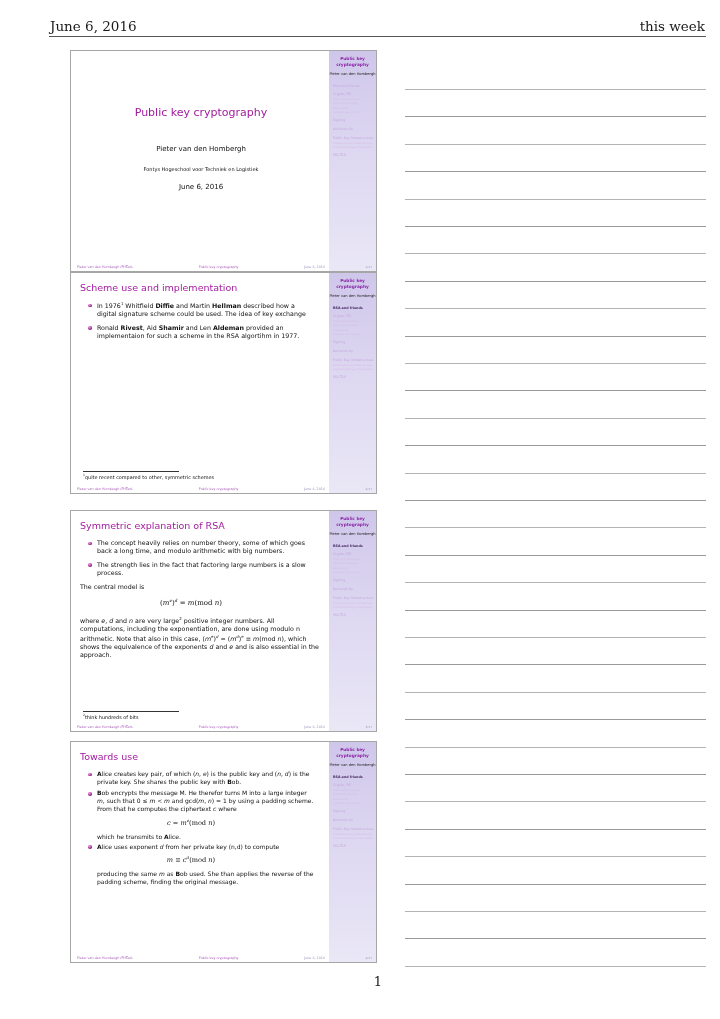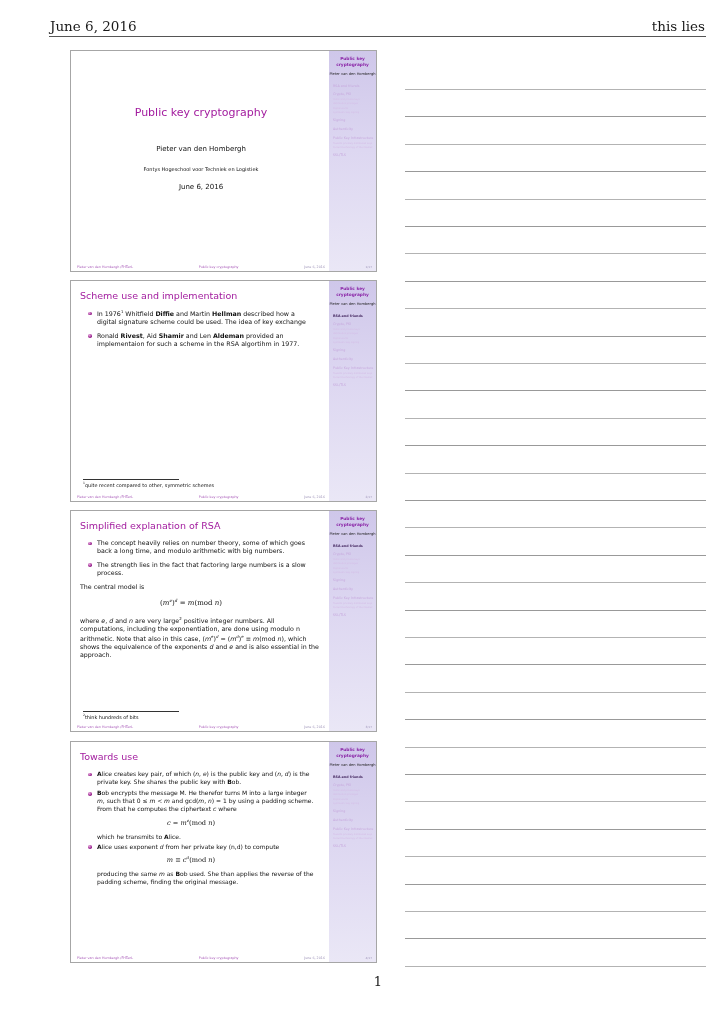--- a/index.html
+++ b/index.html
@@ -14,21 +14,21 @@
                font-size:13.5px; color:#1a1a1a; }
   .hdr-rule { position:absolute; left:49px; top:36px; width:657px; height:0;
               border-top:1.6px solid #555; }
 
   .page-num { position:absolute; left:0; top:974px; width:756px; text-align:center;
               font-family:"DejaVu Serif", serif; font-size:13px; color:#1a1a1a; }
 
   
   .slide { position:absolute; left:70px; width:307px; height:222px; background:#fff;
            border:1px solid #a6a6a6; }
-  #slide-1 { top:50px; } #slide-2 { top:280px; } #slide-3 { top:510px; } #slide-4 { top:741px; }
+  #slide-1 { top:50px; } #slide-2 { top:272px; } #slide-3 { top:510px; } #slide-4 { top:741px; }
 
   .scontent { position:absolute; left:0; top:0; width:260px; height:100%; }
 
   
   .sbar { position:absolute; right:0; top:0; width:47px; height:100%;
           background:linear-gradient(180deg,#cfc7ea 0%,#ddd7f1 45%,#eae7f6 100%);
           overflow:hidden; }
   .sb-title { margin-top:5px; text-align:center; font-size:4.3px; line-height:1.35;
               font-weight:bold; color:#8b27a8; }
   .sb-author { margin-top:4px; text-align:center; font-size:3.6px; color:#222;
@@ -74,21 +74,21 @@
   
   .note-line { position:absolute; left:405px; width:301px; height:0; border-top:1px solid #999; }
   .note-line.lt { border-top-color:#b3b3b3; }
 </style>
 </head>
 <body>
 
 <div id="page">
 
   <div class="hdr-date">June 6, 2016</div>
-  <div class="hdr-right">this lies</div>
+  <div class="hdr-right">this week</div>
   <div class="hdr-rule"></div>
 
   <div class="slide" id="slide-1">
     <div class="scontent">
       <div class="t-title">Public key cryptography</div>
       <div class="t-author">Pieter van den Hombergh</div>
       <div class="t-inst">Fontys Hogeschool voor Techniek en Logistiek</div>
       <div class="t-date">June 6, 2016</div>
       <div class="sfoot">
         <span class="sf-a">Pieter van den Hombergh /FHTenL</span>
@@ -150,21 +150,21 @@
           <li class="nl2">Towards privately distributed keys</li>
           <li class="nl2">Current technology of the internet</li>
           <li class="nl1">SSL/TLS</li>
         </ul>
       <div class="sb-page">2/17</div>
     </div>
   </div>
 
   <div class="slide" id="slide-3">
     <div class="scontent">
-      <div class="shead">Simplified explanation of RSA</div>
+      <div class="shead">Symmetric explanation of RSA</div>
       <ul class="bullets">
         <li><span>The concept heavily relies on number theory, some of which goes back a long time, and modulo arithmetic with big numbers.</span></li>
         <li><span>The strength lies in the fact that factoring large numbers is a slow process.</span></li>
       </ul>
       <div class="lead">The central model is</div>
       <div class="eq"><span>(</span><span style="font-style: italic;">m</span><sup style="font-style: italic;">e</sup><span>)</span><sup style="font-style: italic;">d</sup><span> = </span><span style="font-style: italic;">m</span><span>(mod </span><span style="font-style: italic;">n</span><span>)</span></div>
       <div class="para"><span>where </span><span style="font-style: italic;">e</span><span>, </span><span style="font-style: italic;">d</span><span> and </span><span style="font-style: italic;">n</span><span> are very large</span><sup>2</sup><span> positive integer numbers. All computations, including the exponentiation, are done using modulo n arithmetic. Note that also in this case, (</span><span style="font-style: italic;">m</span><sup style="font-style: italic;">e</sup><span>)</span><sup style="font-style: italic;">d</sup><span> = (</span><span style="font-style: italic;">m</span><sup style="font-style: italic;">d</sup><span>)</span><sup style="font-style: italic;">e</sup><span> ≡ </span><span style="font-style: italic;">m</span><span>(mod </span><span style="font-style: italic;">n</span><span>), which shows the equivalence of the exponents </span><span style="font-style: italic;">d</span><span> and </span><span style="font-style: italic;">e</span><span> and is also essential in the approach.</span></div>
       <div class="fnote" style="bottom:11px;">
         <div class="fnote-rule"></div>
         <div class="fnote-text"><sup>2</sup><span>think hundreds of bits</span></div>

